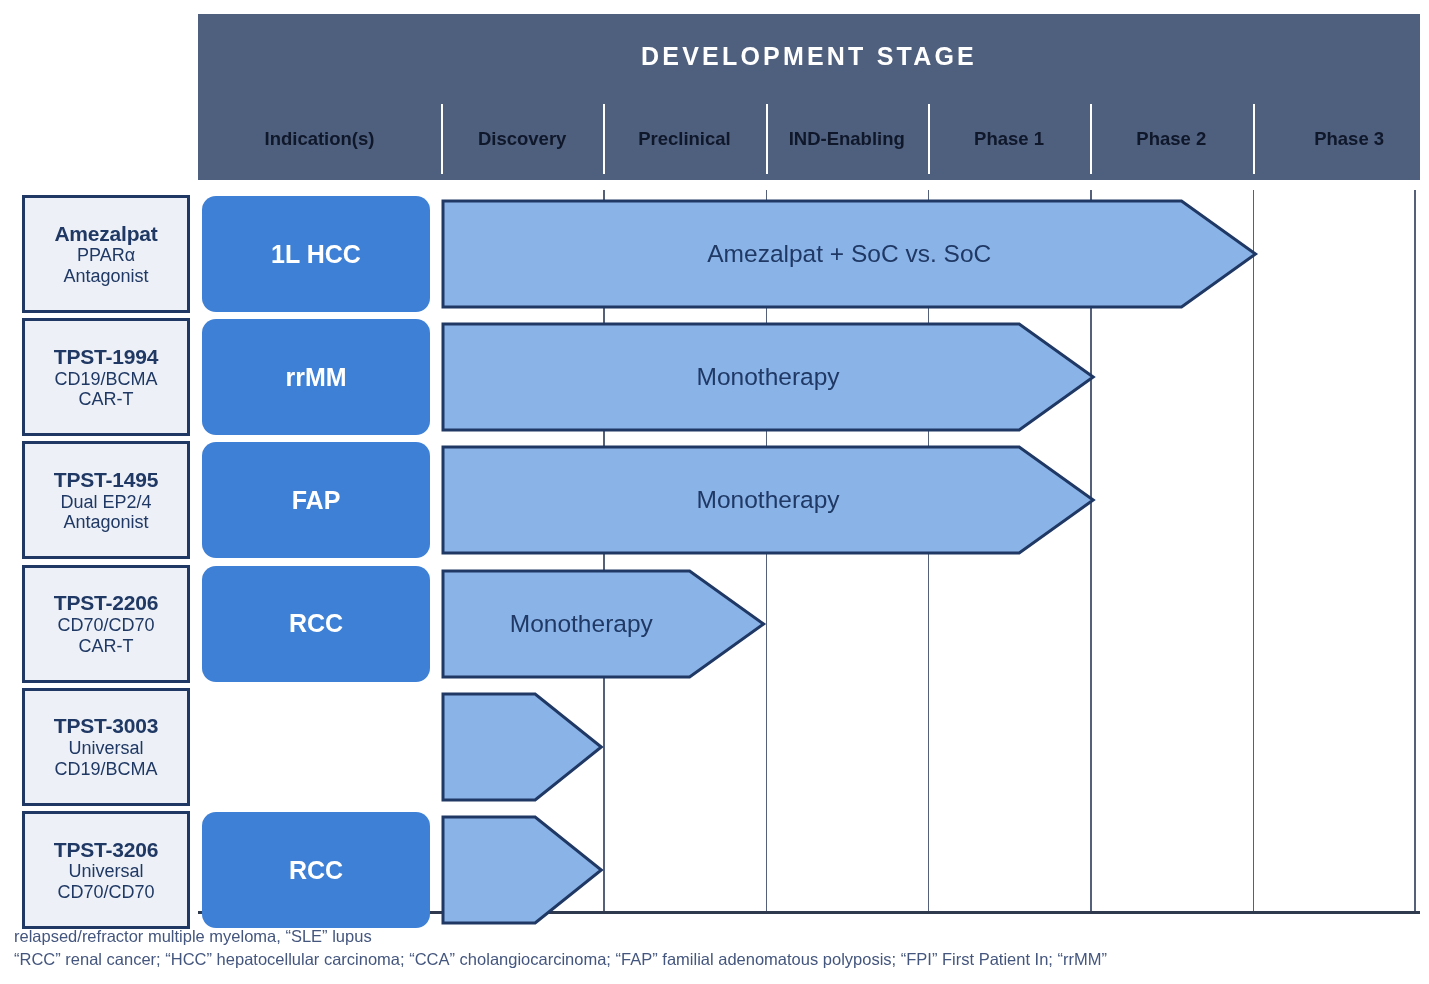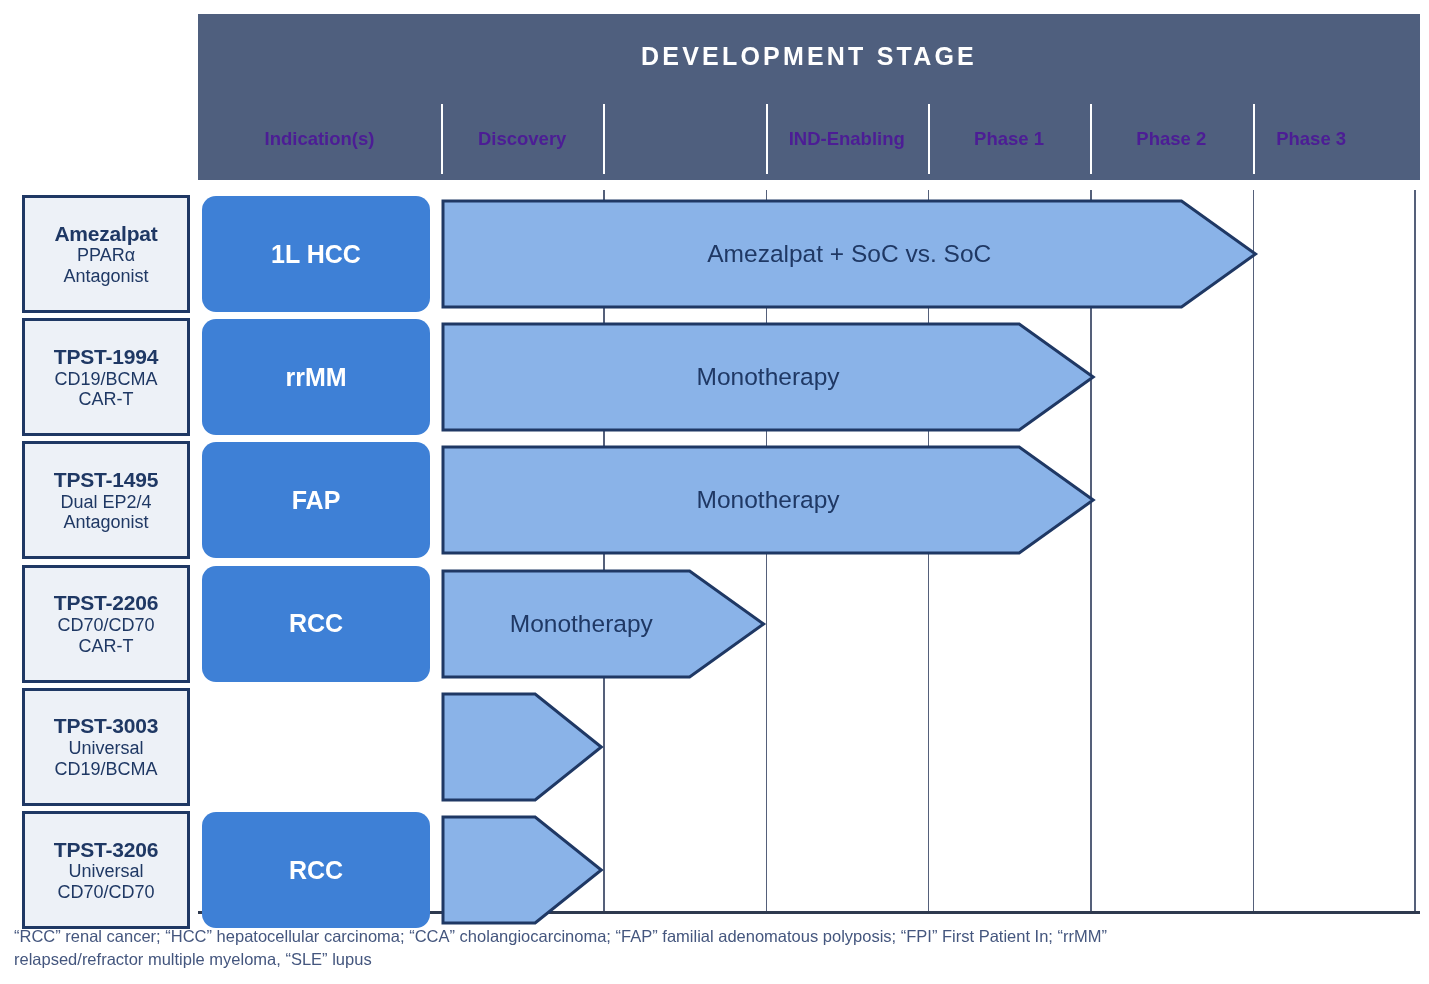--- a/index.html
+++ b/index.html
@@ -51,21 +51,21 @@
     height: 82px;
   }
   .hcol {
     position: absolute;
     top: 0;
     height: 82px;
     display: flex;
     align-items: center;
     justify-content: center;
     text-align: center;
-    color: #4c1d95;
+    color: #0f172a;
     font-size: 18.5px;
     font-weight: bold;
     line-height: 1.06;
     box-sizing: border-box;
   }
   .hsep {
     position: absolute;
     top: 6px;
     width: 2px;
     height: 70px;
@@ -189,28 +189,29 @@
 <body>
 
 <div id="stage">
 
   <div class="header-bar"></div>
   <div class="header-title">DEVELOPMENT STAGE</div>
   <div class="header-cols" id="header-cols">
       <div class="hcol" style="left: 0px; width: 243px;">Indication(s)</div>
       <div class="hcol" style="left: 243px; width: 162.3px;">Discovery</div>
       <div class="hsep" style="left: 243px;"></div>
+      <div class="hcol" style="left: 405.3px; width: 162.3px;">Preclinical</div>
       <div class="hsep" style="left: 405.3px;"></div>
       <div class="hcol" style="left: 567.6px; width: 162.3px;">IND-Enabling</div>
       <div class="hsep" style="left: 567.6px;"></div>
       <div class="hcol" style="left: 729.9px; width: 162.3px;">Phase 1</div>
       <div class="hsep" style="left: 729.9px;"></div>
       <div class="hcol" style="left: 892.2px; width: 162.3px;">Phase 2</div>
       <div class="hsep" style="left: 892.2px;"></div>
-      <div class="hcol" style="left: 1032px; width: 162.3px;">Phase 3</div>
+      <div class="hcol" style="left: 1070px; width: 162.3px;">Phase 3</div>
       <div class="hsep" style="left: 1054.5px;"></div>
     </div>
 
   <div class="grid-area" id="grid-area">
       <div class="vline" style="left: 162.3px;"></div>
       <div class="vline" style="left: 324.6px;"></div>
       <div class="vline" style="left: 486.9px;"></div>
       <div class="vline" style="left: 649.2px;"></div>
       <div class="vline" style="left: 811.5px;"></div>
       <div class="vline" style="left: 973px;"></div>
@@ -295,17 +296,17 @@
         <div class="ind-box">RCC</div>
         <div class="arrow-wrap" style="left: 441px; width: 162.3px;">
           <svg class="arrow-svg" viewBox="0 0 162.29999999999995 110" preserveAspectRatio="none">
             <polygon points="2,2 94.13399999999997,2 160.29999999999995,55 94.13399999999997,108 2,108" fill="#8AB3E8" stroke="#1F3864" stroke-width="3" stroke-linejoin="miter"></polygon>
           </svg>
         </div>
       </div>
     </div>
 
   <div class="footnote">
+    <div>relapsed/refractor multiple myeloma, “SLE” lupus</div>
     <div>“RCC” renal cancer; “HCC” hepatocellular carcinoma; “CCA” cholangiocarcinoma; “FAP” familial adenomatous polyposis; “FPI” First Patient In; “rrMM”</div>
-    <div>relapsed/refractor multiple myeloma, “SLE” lupus</div>
   </div>
 
 </div>
 
 </body></html>

